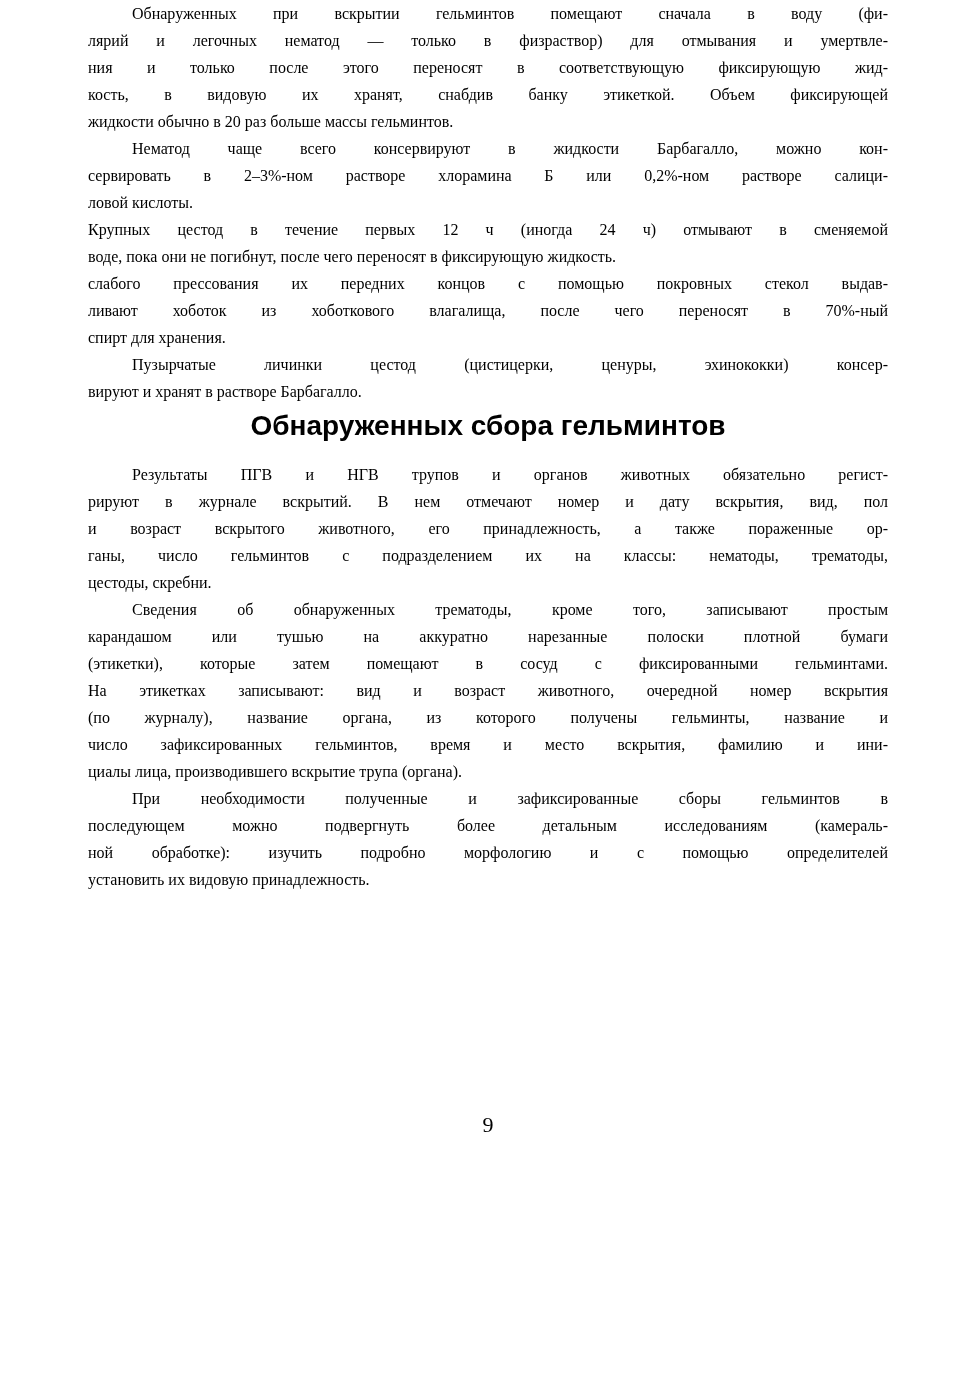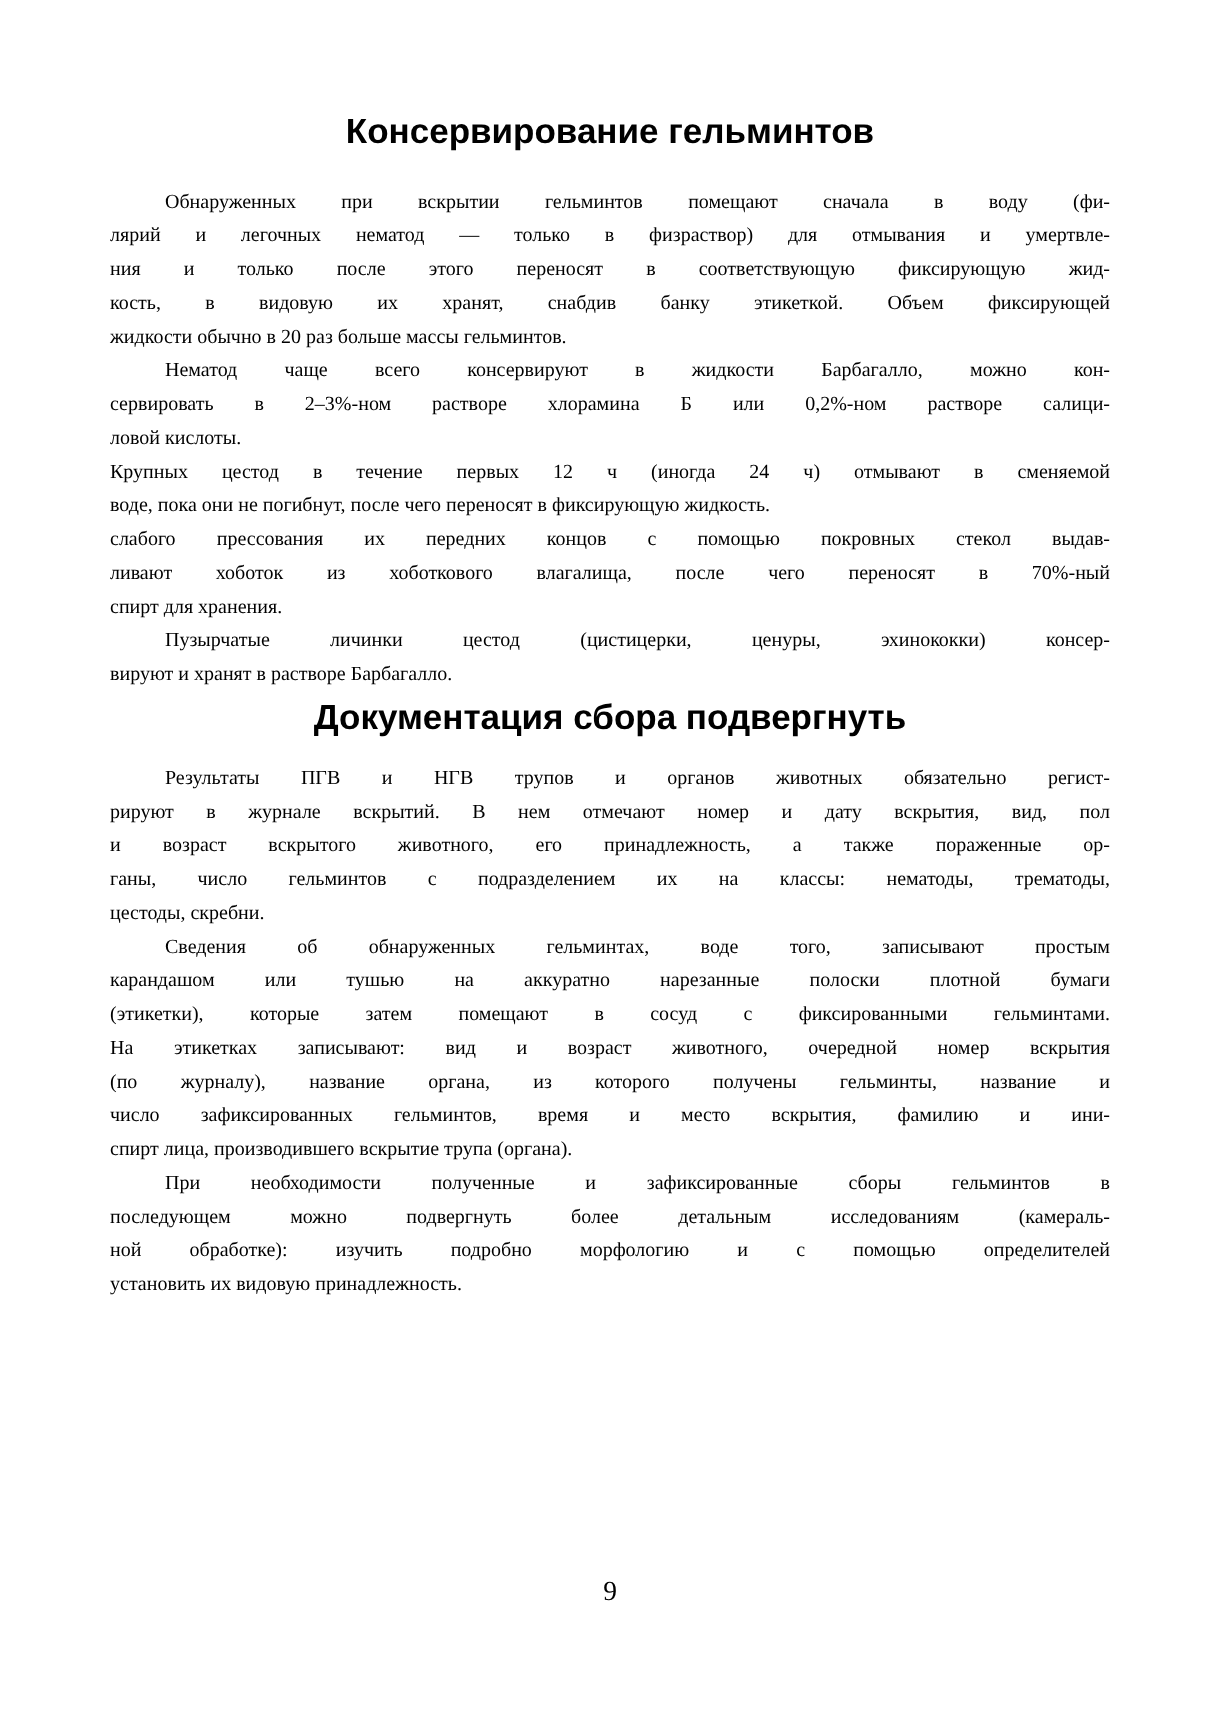--- a/index.html
+++ b/index.html
@@ -62,21 +62,20 @@
     font-size: 22px;
     line-height: 27px;
   }
 </style>
 </head>
 <body>
 
 <div class="page">
   <div class="content">
 
-    <h1 class="section-title first-title">Консервирование гельминтов</h1>
 
     <div>
         <div class="paragraph">
           <div class="line first">Обнаруженных при вскрытии гельминтов помещают сначала в воду (фи-</div>
           <div class="line">лярий и легочных нематод — только в физраствор) для отмывания и умертвле-</div>
           <div class="line">ния и только после этого переносят в соответствующую фиксирующую жид-</div>
           <div class="line">кость, в видовую их хранят, снабдив банку этикеткой. Объем фиксирующей</div>
           <div class="line last">жидкости обычно в 20 раз больше массы гельминтов.</div>
         </div>
         <div class="paragraph">
@@ -92,38 +91,38 @@
           <div class="line">слабого прессования их передних концов с помощью покровных стекол выдав-</div>
           <div class="line">ливают хоботок из хоботкового влагалища, после чего переносят в 70%-ный</div>
           <div class="line last">спирт для хранения.</div>
         </div>
         <div class="paragraph">
           <div class="line first"><span class="u">Пузырчатые личинки цестод</span> (цистицерки, ценуры, эхинококки) консер-</div>
           <div class="line last">вируют и хранят в растворе Барбагалло.</div>
         </div>
       </div>
 
-    <h1 class="section-title second-title">Документация сбора подвергнуть</h1>
+    <h1 class="section-title second-title">Обнаруженных сбора гельминтов</h1>
 
     <div>
         <div class="paragraph">
           <div class="line first">Результаты ПГВ и НГВ трупов и органов животных обязательно регист-</div>
           <div class="line">рируют в журнале вскрытий. В нем отмечают номер и дату вскрытия, вид, пол</div>
           <div class="line">и возраст вскрытого животного, его принадлежность, а также пораженные ор-</div>
           <div class="line">ганы, число гельминтов с подразделением их на классы: нематоды, трематоды,</div>
           <div class="line last">цестоды, скребни.</div>
         </div>
         <div class="paragraph">
-          <div class="line first">Сведения об обнаруженных гельминтах, воде того, записывают простым</div>
+          <div class="line first">Сведения об обнаруженных трематоды, кроме того, записывают простым</div>
           <div class="line">карандашом или тушью на аккуратно нарезанные полоски плотной бумаги</div>
           <div class="line">(этикетки), которые затем помещают в сосуд с фиксированными гельминтами.</div>
           <div class="line">На этикетках записывают: вид и возраст животного, очередной номер вскрытия</div>
           <div class="line">(по журналу), название органа, из которого получены гельминты, название и</div>
           <div class="line">число зафиксированных гельминтов, время и место вскрытия, фамилию и ини-</div>
-          <div class="line last">спирт лица, производившего вскрытие трупа (органа).</div>
+          <div class="line last">циалы лица, производившего вскрытие трупа (органа).</div>
         </div>
         <div class="paragraph">
           <div class="line first">При необходимости полученные и зафиксированные сборы гельминтов в</div>
           <div class="line">последующем можно подвергнуть более детальным исследованиям (камераль-</div>
           <div class="line">ной обработке): изучить подробно морфологию и с помощью определителей</div>
           <div class="line last">установить их видовую принадлежность.</div>
         </div>
       </div>
 
     <div class="page-number">9</div>

